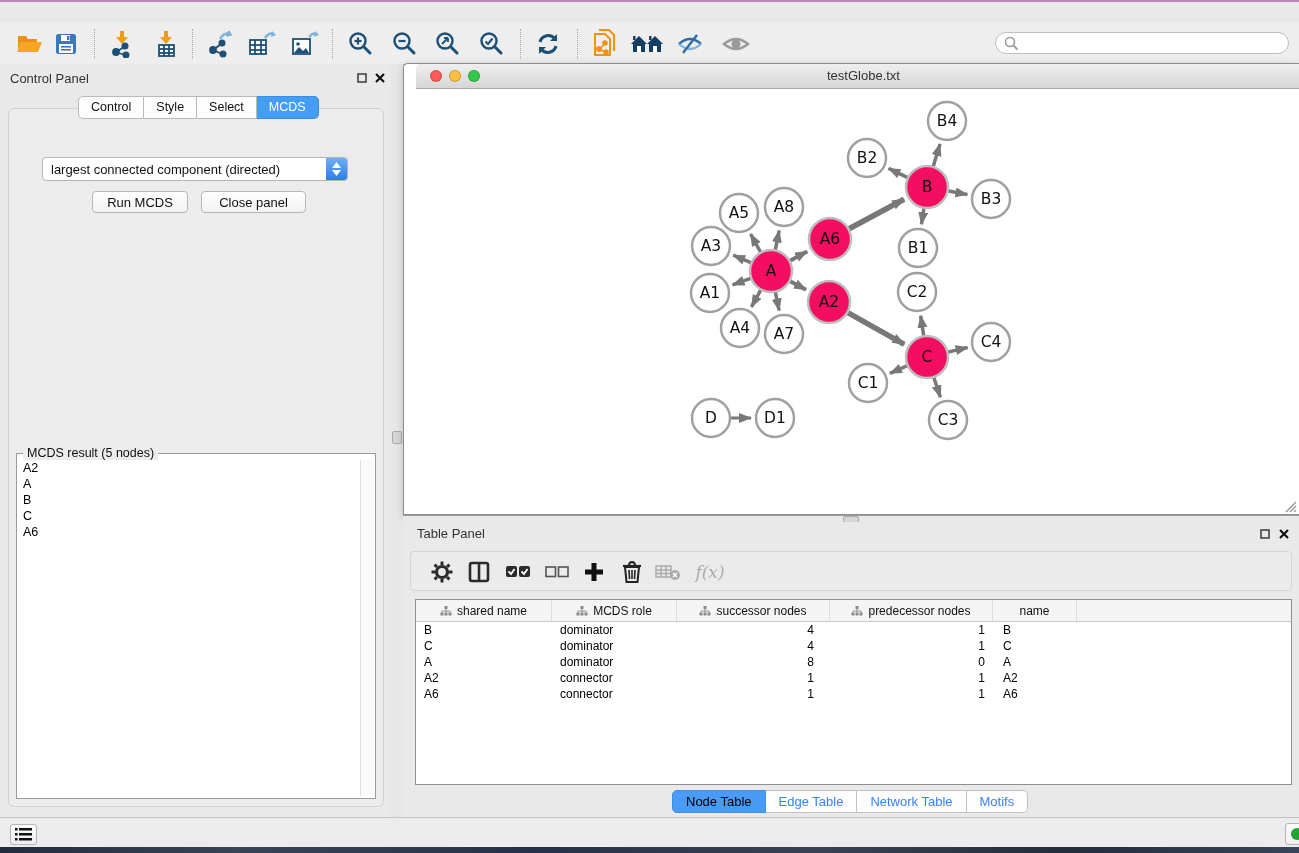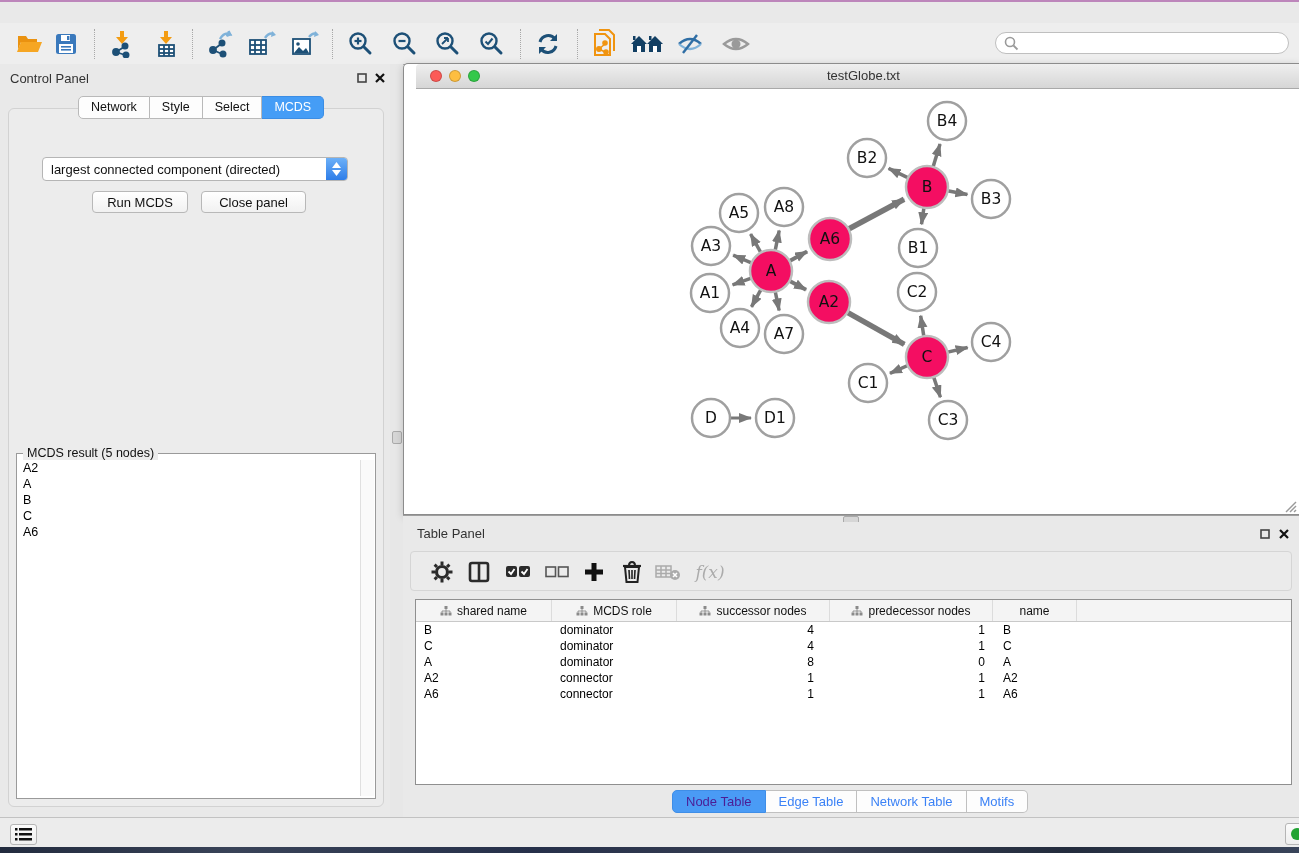--- a/index.html
+++ b/index.html
@@ -84,21 +84,21 @@
   .cell{font-size:12px;line-height:16px;color:#000;white-space:nowrap;overflow:hidden;}
   .cell.c0{padding-left:8px;} .cell.c1{padding-left:8px;}
   .cell.c2{text-align:right;padding-right:16px;} .cell.c3{text-align:right;padding-right:8px;}
   .cell.c4{padding-left:10px;}
 
   .btabs{position:absolute;left:269px;top:268px;height:21px;display:flex;}
   .btab{height:21px;line-height:21px;font-size:13px;text-align:center;background:#fdfdfd;
         border:1px solid #c0c0c0;border-left:none;padding:0 13px;color:#3b82f6;}
   .btab:first-child{border-left:1px solid #c0c0c0;border-radius:5px 0 0 5px;}
   .btab:last-child{border-radius:0 5px 5px 0;}
-  .btab.active{background:#4a9bf5;border-color:#3f8ee7;color:#4c1d95;}
+  .btab.active{background:#4a9bf5;border-color:#3f8ee7;color:#000000;}
 
   
   .statusbar{left:0;top:817px;width:1299px;height:30px;background:#ececec;border-top:1px solid #c2c2c2;}
   .sbtn{position:absolute;background:linear-gradient(#fbfbfb,#eee);border:1px solid #b5b5b5;border-radius:3px;box-sizing:border-box;}
   .mem-dot{width:12px;height:12px;border-radius:50%;background:#21a333;display:inline-block;vertical-align:-2px;margin-right:6px;}
   .bottom-strip{left:0;top:847px;width:1299px;height:6px;
      background:linear-gradient(90deg,#222b3e,#394358 18%,#26304a 41%,#3a4154 63%,#232c3d 82%,#39445a);}
 </style>
 </head>
 <body>
@@ -280,21 +280,21 @@
           <rect x="1" y="1" width="8" height="8" fill="none" stroke="#444" stroke-width="1.6"></rect>
         </svg>
     </span>
     <span class="mini-ic" style="left:374px">
       <svg width="10" height="10" viewBox="0 0 10 10">
           <path d="M1 1 L9 9 M9 1 L1 9" stroke="#111" stroke-width="2.2"></path>
         </svg>
     </span>
     <div class="cp-surface"></div>
     <div class="tabs-row">
-      <div class="tab">Network</div>
+      <div class="tab">Control</div>
       <div class="tab">Style</div>
       <div class="tab">Select</div>
       <div class="tab active">MCDS</div>
     </div>
     <div class="dropdown">
       <span class="dd-text">largest connected component (directed)</span>
       <span class="dd-step">
         <svg width="9" height="6" viewBox="0 0 9 6">
             <path d="M0 6 L4.5 0 L9 6z" fill="#fff"></path>
           </svg>

